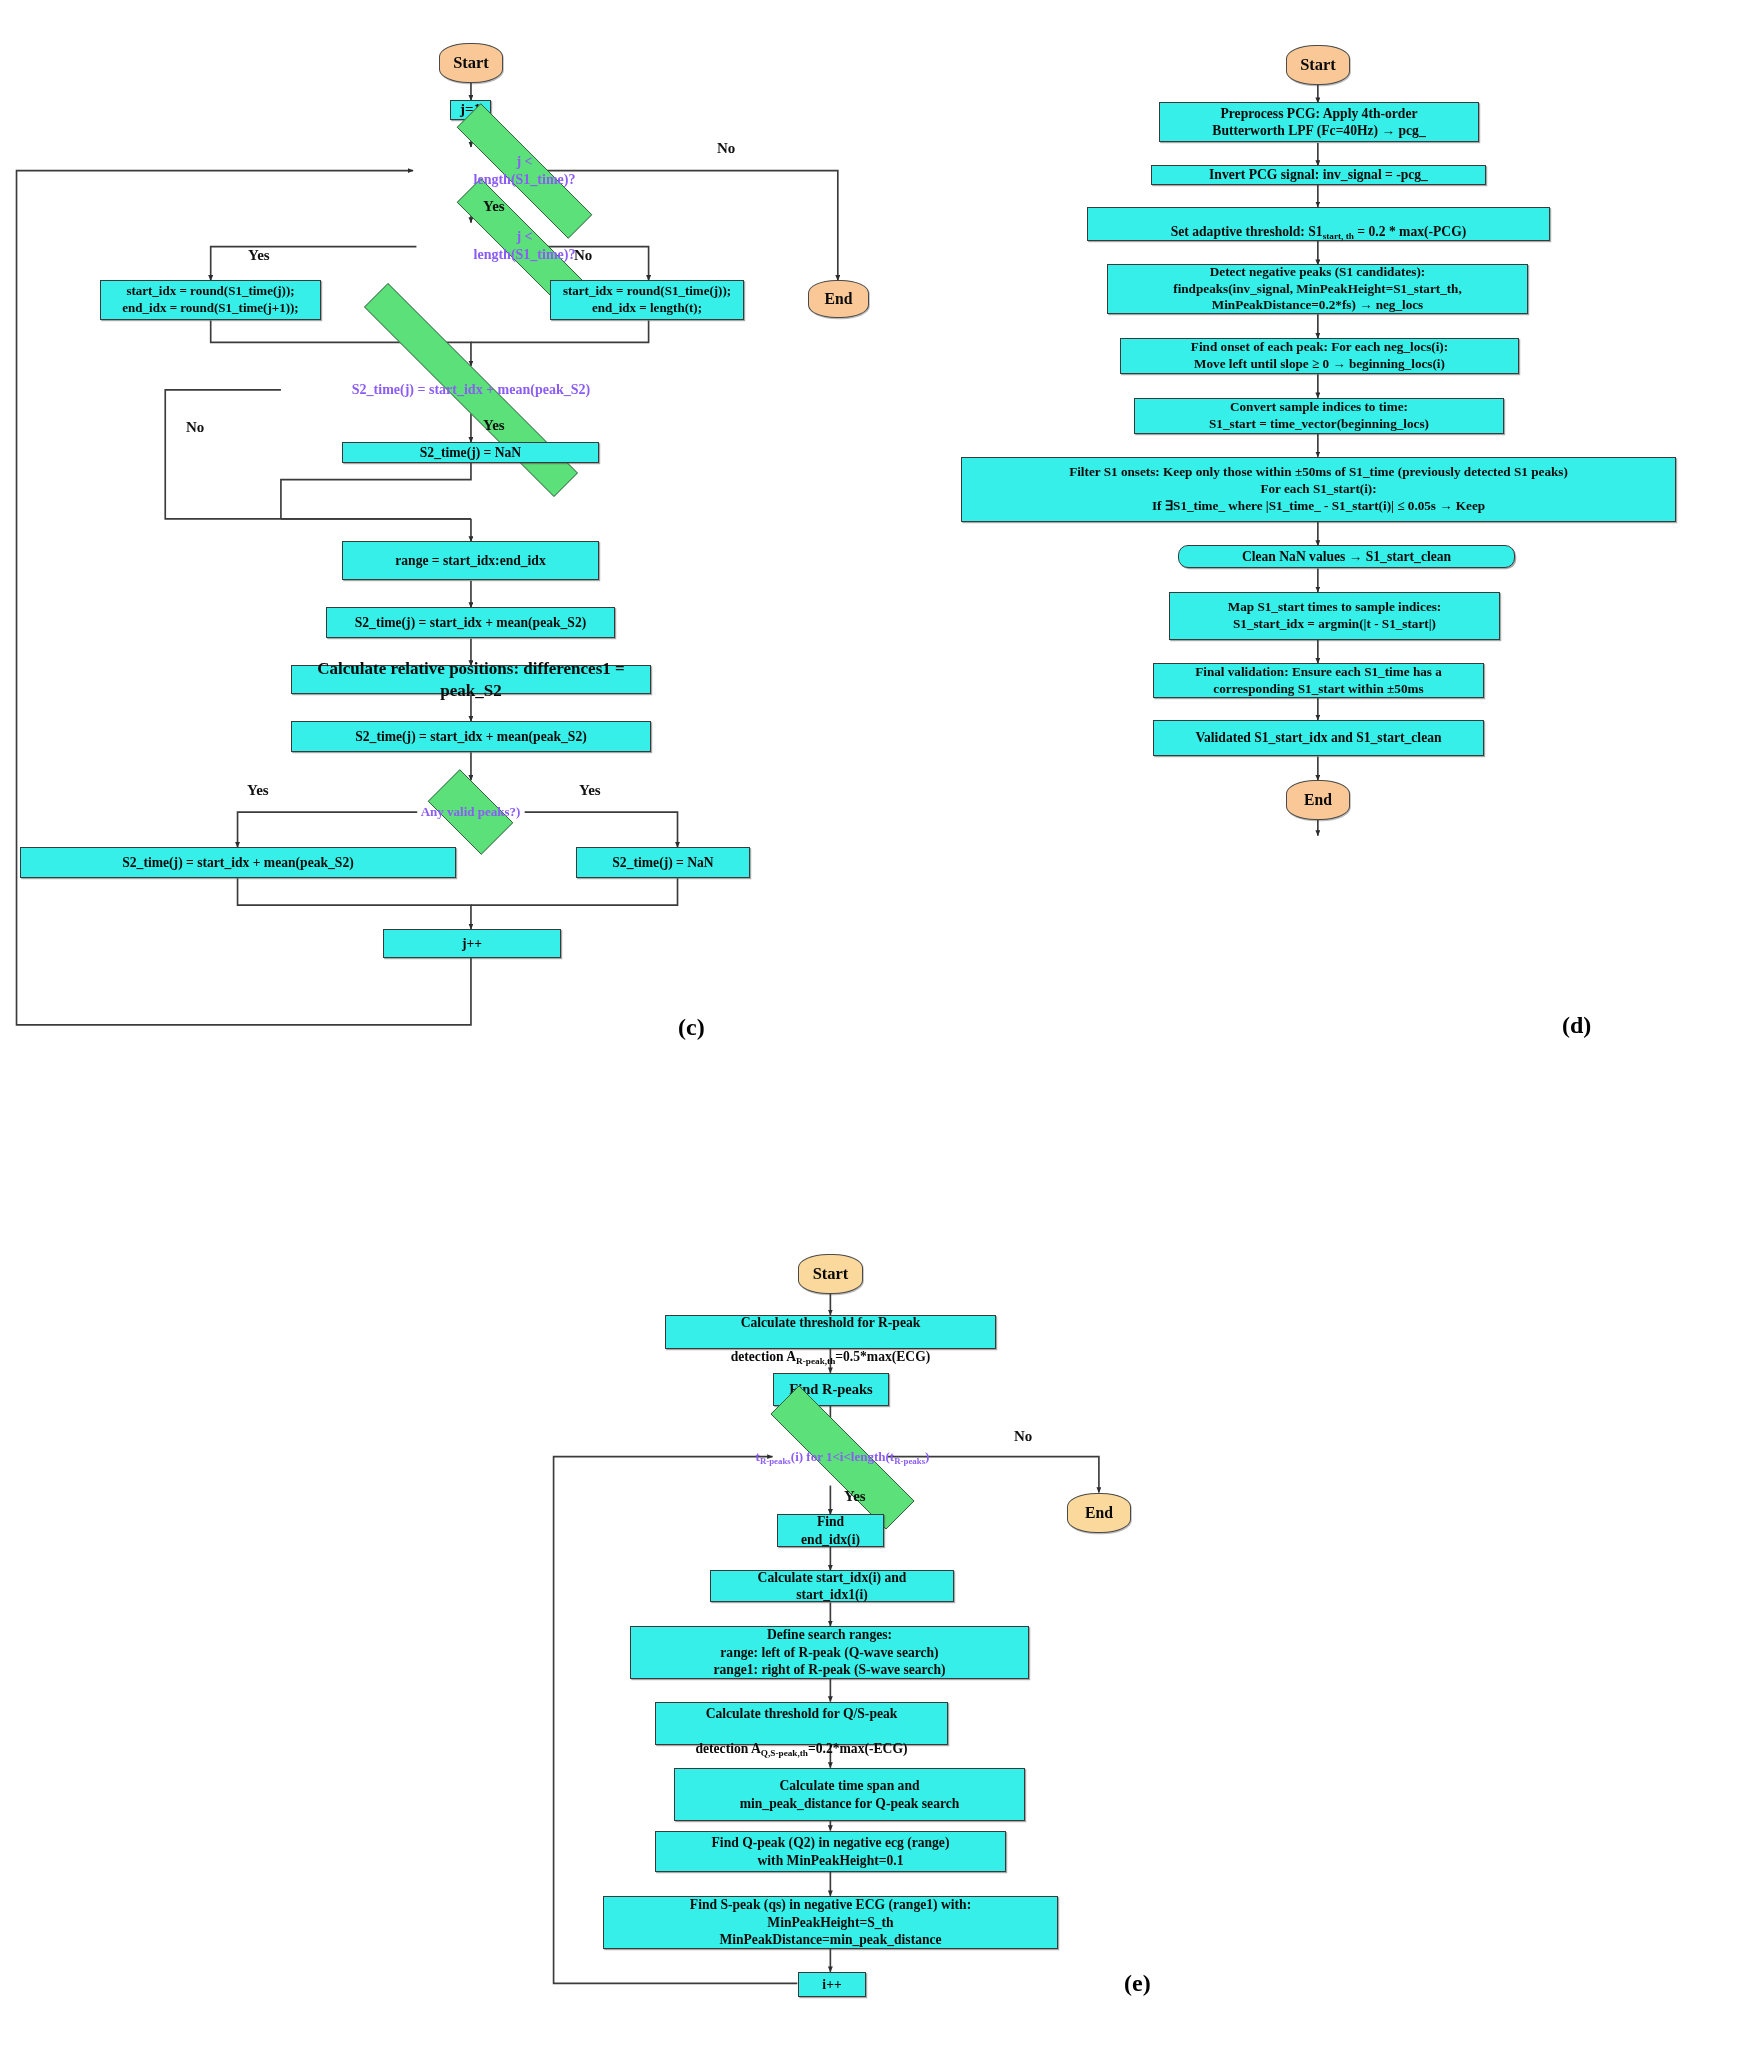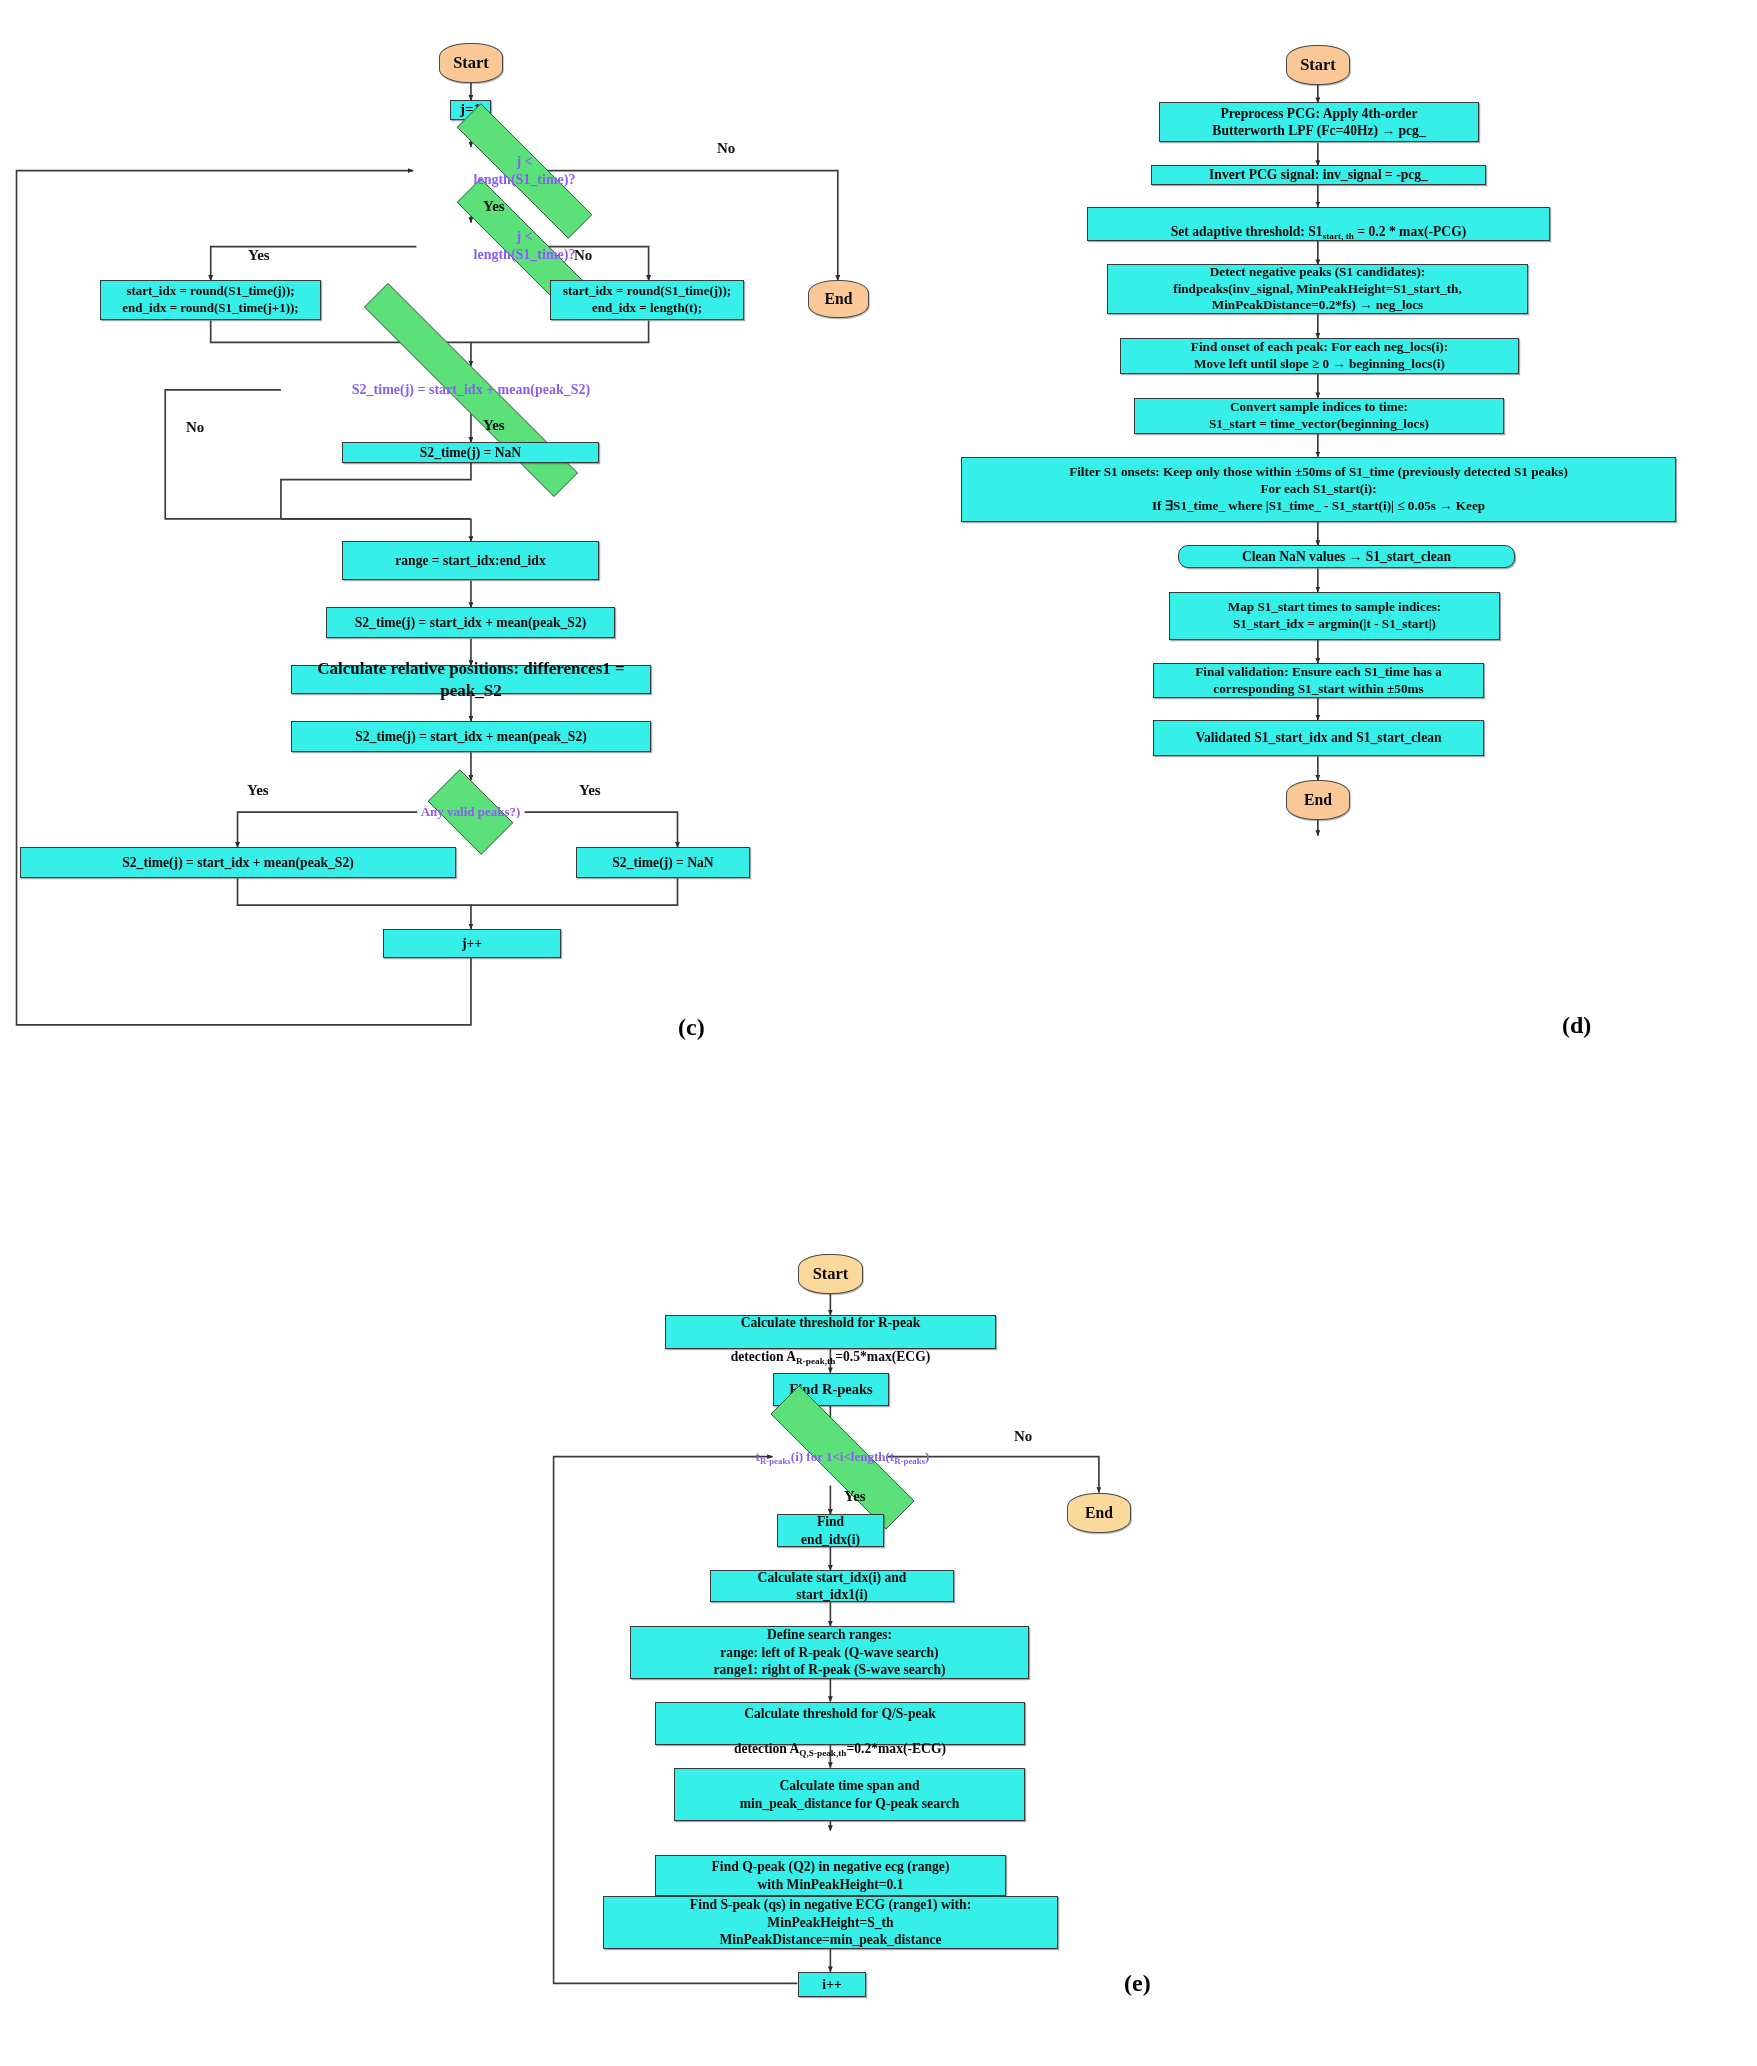--- a/index.html
+++ b/index.html
@@ -281,31 +281,31 @@
 <div class="node proc" style="left:777px;top:1514px;width:107px;height:33px;font-size:13.6px;">Find
 end_idx(i)</div>
 
 <div class="node proc" style="left:710px;top:1570px;width:244px;height:32px;font-size:13.6px;">Calculate start_idx(i) and
 start_idx1(i)</div>
 
 <div class="node proc" style="left:630px;top:1626px;width:399px;height:53px;font-size:13.6px;">Define search ranges:
 range: left of R-peak (Q-wave search)
 range1: right of R-peak (S-wave search)</div>
 
-<div class="node proc" style="left:655px;top:1702px;width:370px;height:43px;font-size:13.6px;">
+<div class="node proc" style="left:655px;top:1702px;width:293px;height:43px;font-size:13.6px;">
   <span style="display:block;">
     <span>Calculate threshold for Q/S-peak</span><br>
     <span>detection A</span><sub>Q,S-peak,th</sub><span>=0.2*max(-ECG)</span>
   </span>
 </div>
 
 <div class="node proc" style="left:655px;top:1768px;width:351px;height:53px;font-size:13.6px;margin-left:19px;">Calculate time span and
 min_peak_distance for Q-peak search</div>
 
-<div class="node proc" style="left:655px;top:1831px;width:351px;height:41px;font-size:13.6px;margin-top:24px;">Find Q-peak (Q2) in negative ecg (range)
+<div class="node proc" style="left:655px;top:1831px;width:351px;height:41px;font-size:13.6px;">Find Q-peak (Q2) in negative ecg (range)
 with MinPeakHeight=0.1</div>
 
 <div class="node proc" style="left:603px;top:1896px;width:455px;height:53px;font-size:13.6px;">Find S-peak (qs) in negative ECG (range1) with:
 MinPeakHeight=S_th
 MinPeakDistance=min_peak_distance</div>
 
 <div class="node proc" style="left:798px;top:1972px;width:68px;height:25px;font-size:13.6px;">i++</div>
 
 <div class="edgelabel" style="left:1014px;top:1428px;font-size:15px;">No</div>
 <div class="edgelabel" style="left:844px;top:1488px;font-size:15px;">Yes</div>

